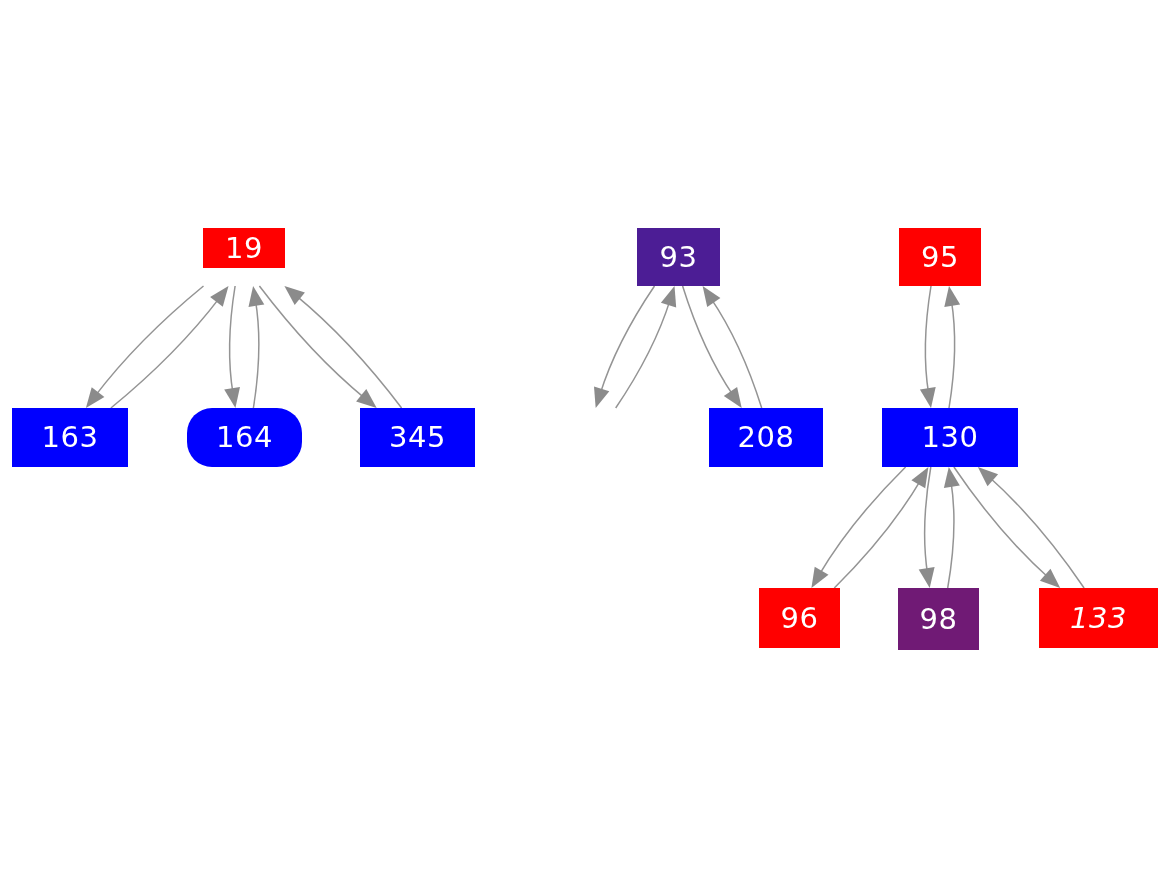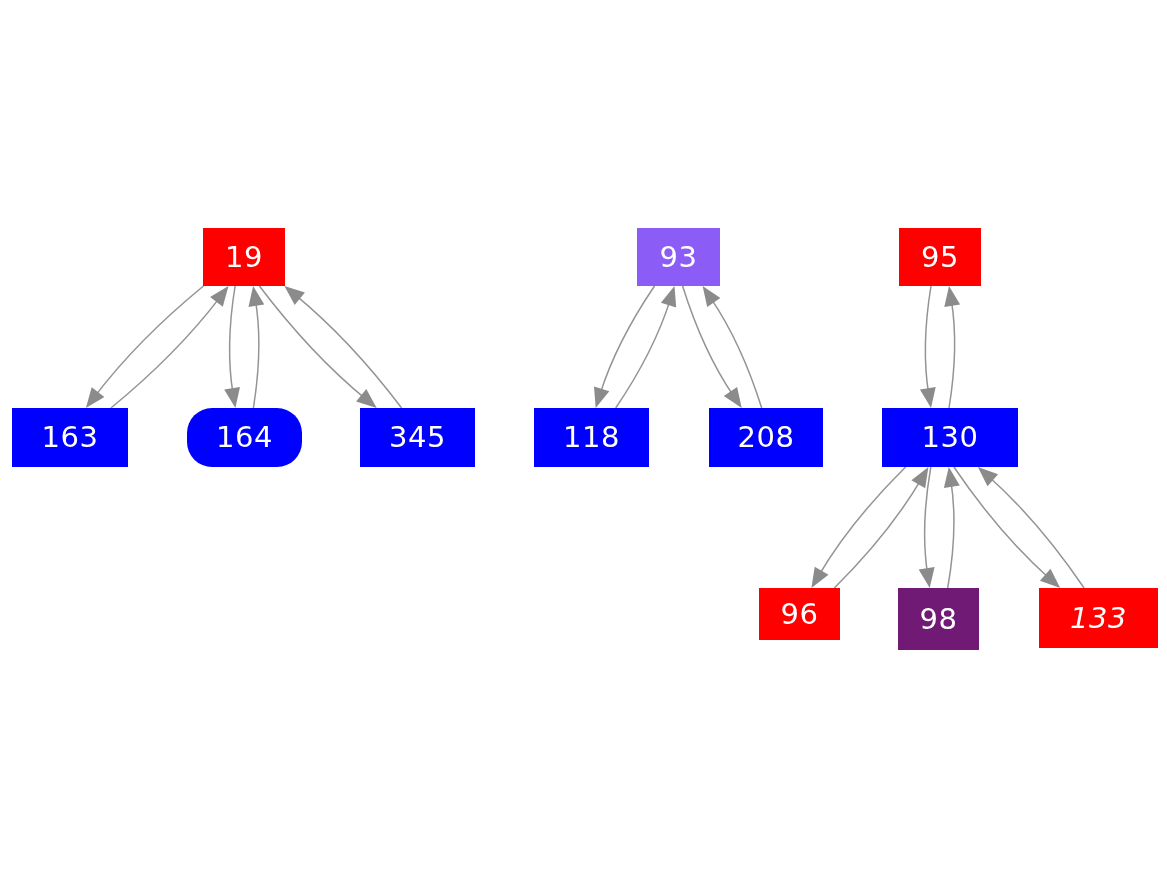--- a/index.html
+++ b/index.html
@@ -111,48 +111,45 @@
       <g>
         <path d="M953.9,467.0 Q999.5,534.1 1049.7,578.7" fill="none" stroke="#949494" stroke-width="1.5"></path>
         <polygon points="1060.2,588.0 1039.9,580.7 1050.5,568.7" fill="#8b8b8b"></polygon>
       </g>
       <g>
         <path d="M1084.1,588.0 Q1038.5,520.9 988.3,476.3" fill="none" stroke="#949494" stroke-width="1.5"></path>
         <polygon points="977.9,467.0 998.1,474.3 987.5,486.3" fill="#8b8b8b"></polygon>
       </g>
     </svg>
   <div class="node-layer" id="node-layer">
-      <div class="graph-node" style="left: 203px; top: 228px; width: 82px; height: 58px; background: rgb(255, 0, 0);">
+      <div class="graph-node" style="left: 203px; top: 228px; width: 82px; height: 40px; background: rgb(255, 0, 0);">
         <span class="node-label" style="color: rgb(255, 255, 255);">19</span>
       </div>
       <div class="graph-node" style="left: 12px; top: 408px; width: 116px; height: 59px; background: rgb(0, 0, 255);">
         <span class="node-label" style="color: rgb(255, 255, 255);">163</span>
       </div>
       <div class="graph-node" style="left: 187px; top: 408px; width: 115px; height: 59px; background: rgb(0, 0, 255); border-radius: 25px;">
         <span class="node-label" style="color: rgb(255, 255, 255);">164</span>
       </div>
       <div class="graph-node" style="left: 360px; top: 408px; width: 115px; height: 59px; background: rgb(0, 0, 255);">
         <span class="node-label" style="color: rgb(255, 255, 255);">345</span>
       </div>
-      <div class="graph-node" style="left: 637px; top: 228px; width: 83px; height: 58px; background: #8b5cf6;">
+      <div class="graph-node" style="left: 637px; top: 228px; width: 83px; height: 58px; background: #4c1d95;">
         <span class="node-label" style="color: rgb(255, 255, 255);">93</span>
-      </div>
-      <div class="graph-node" style="left: 534px; top: 408px; width: 115px; height: 59px; background: rgb(0, 0, 255);">
-        <span class="node-label" style="color: rgb(255, 255, 255);">118</span>
       </div>
       <div class="graph-node" style="left: 709px; top: 408px; width: 114px; height: 59px; background: rgb(0, 0, 255);">
         <span class="node-label" style="color: rgb(255, 255, 255);">208</span>
       </div>
       <div class="graph-node" style="left: 899px; top: 228px; width: 82px; height: 58px; background: rgb(255, 0, 0);">
         <span class="node-label" style="color: rgb(255, 255, 255);">95</span>
       </div>
       <div class="graph-node" style="left: 882px; top: 408px; width: 136px; height: 59px; background: rgb(0, 0, 255);">
         <span class="node-label" style="color: rgb(255, 255, 255);">130</span>
       </div>
-      <div class="graph-node" style="left: 759px; top: 588px; width: 81px; height: 52px; background: rgb(255, 0, 0);">
+      <div class="graph-node" style="left: 759px; top: 588px; width: 81px; height: 60px; background: rgb(255, 0, 0);">
         <span class="node-label" style="color: rgb(255, 255, 255);">96</span>
       </div>
       <div class="graph-node" style="left: 898px; top: 588px; width: 81px; height: 62px; background: #701a75;">
         <span class="node-label" style="color: rgb(255, 255, 255);">98</span>
       </div>
       <div class="graph-node" style="left: 1039px; top: 588px; width: 119px; height: 60px; background: rgb(255, 0, 0); font-style: italic;">
         <span class="node-label" style="color: rgb(255, 255, 255);">133</span>
       </div>
     </div>
 </div>

